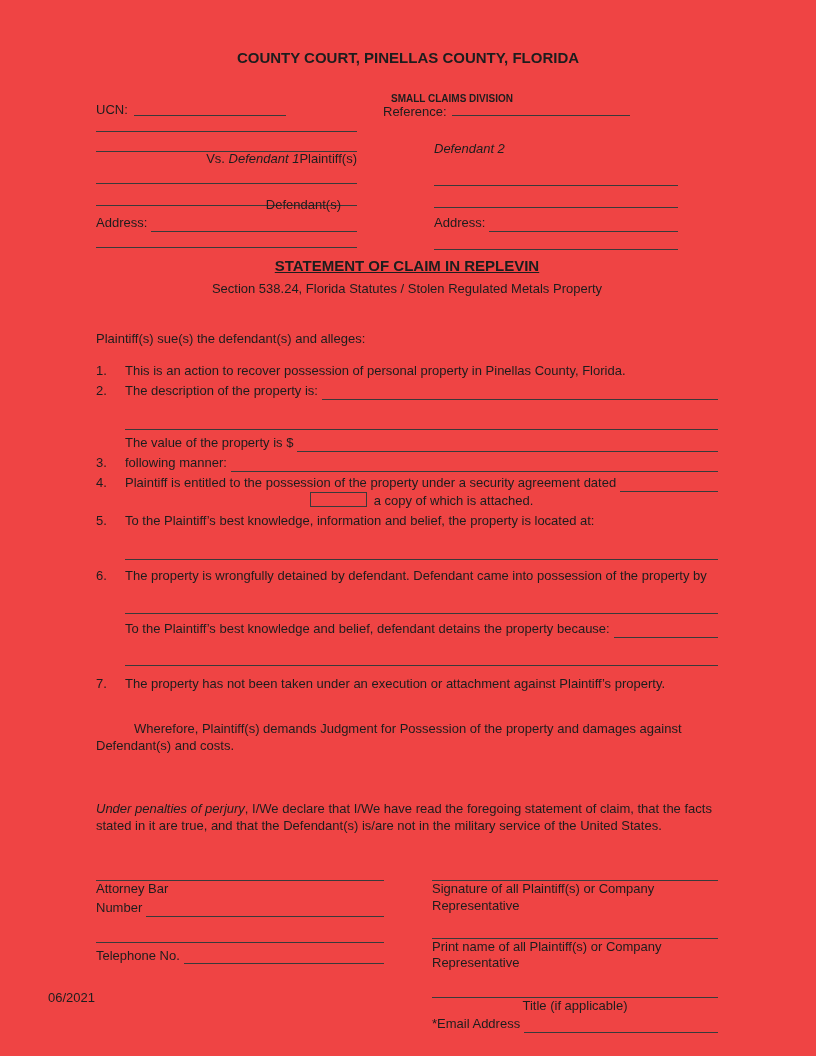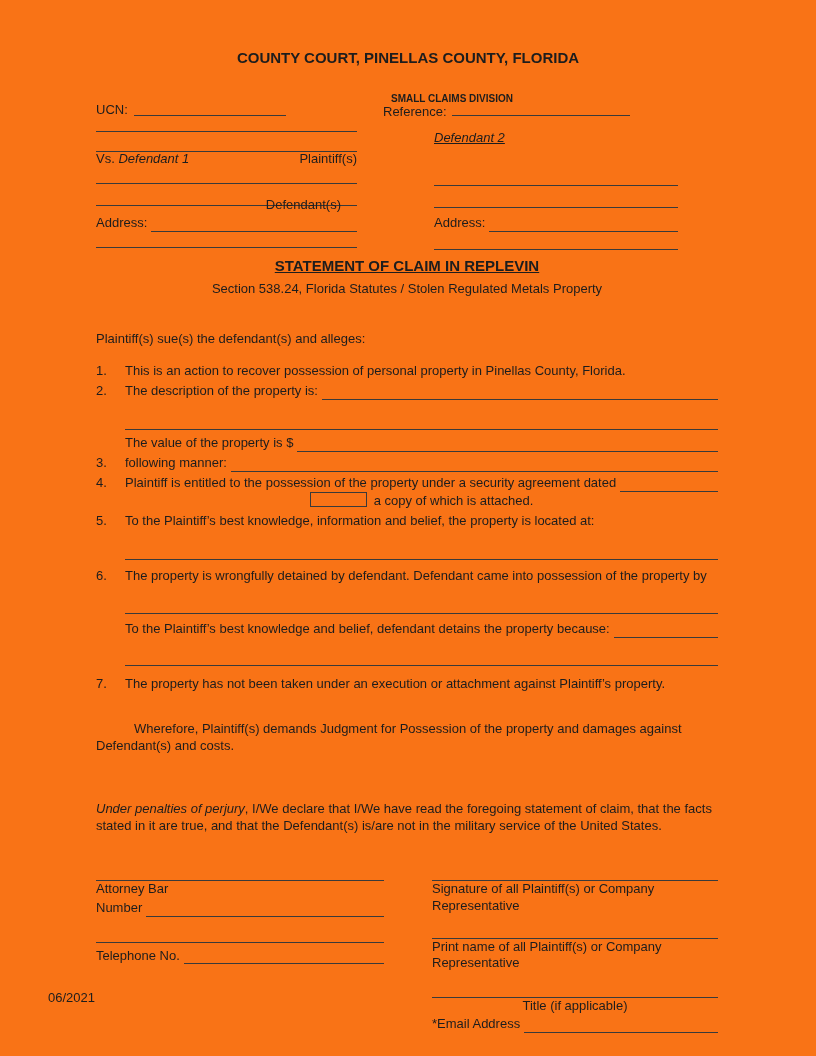--- a/index.html
+++ b/index.html
@@ -1,20 +1,20 @@
 <!DOCTYPE html>
 <html><head>
 <meta charset="utf-8">
 <style>
   html,body { margin:0; padding:0; background:#e8e8e8; }
   .page {
     position:relative;
     width:816px; height:1056px;
     margin:0 auto;
-    background:#f97316;
+    background:#ef4444;
     font-family:"Liberation Sans", sans-serif;
     font-size:13px;
     color:#1d1d1d;
     line-height:1.3;
     overflow:hidden;
   }
   .italic { font-style:italic; }
   .center { text-align:center; }
   .right { text-align:right; }
 
@@ -33,21 +33,21 @@
     display:inline-block;
     border-bottom:1.4px solid #3a3a3a;
     height:13px;
   }
   .flexline { flex:1 1 auto; border-bottom:1.4px solid #3a3a3a; height:13px; margin-left:4px; }
   .hr { border-bottom:1.4px solid #3a3a3a; height:13px; }
   .frow { display:flex; align-items:flex-end; }
   .frow > span { white-space:nowrap; }
 
   
-  .abs { position:absolute; }
+  .abs { position:absolute;text-align:right; }
 
   
   .main { position:absolute; left:96px; top:256px; width:622px; }
   .claim-title { text-align:center; font-weight:bold; font-size:15px; text-decoration:underline; }
   .claim-subtitle { text-align:center; margin-top:5px; }
   .intro { margin-top:34px; }
   .list { margin-top:15px; }
   .item { display:flex; margin-top:3px; }
   .item .num { width:29px; flex:0 0 29px; }
   .item .body { flex:1 1 auto; min-width:0; }
@@ -93,21 +93,21 @@
   </div>
   <div class="abs hr" style="left:96px; top:170px; width:261px;"></div>
   <div class="abs hr" style="left:96px; top:192px; width:261px;"></div>
   <div class="abs right" style="left:80px; top:197px; width:261px;">Defendant(s)</div>
   <div class="abs frow" style="left:96px; top:215px; width:261px;">
     <span>Address:</span>
     <span class="flexline"></span>
   </div>
   <div class="abs hr" style="left:96px; top:234px; width:261px;"></div>
 
-  <div class="abs italic" style="left:434px; top:130px;text-decoration:underline;">Defendant 2</div>
+  <div class="abs italic" style="left:434px; top:141px;">Defendant 2</div>
   <div class="abs hr" style="left:434px; top:172px; width:244px;"></div>
   <div class="abs hr" style="left:434px; top:194px; width:244px;"></div>
   <div class="abs frow" style="left:434px; top:215px; width:244px;">
     <span>Address:</span>
     <span class="flexline"></span>
   </div>
   <div class="abs hr" style="left:434px; top:236px; width:244px;"></div>
 
   <div class="main">
     <div class="claim-title">STATEMENT OF CLAIM IN REPLEVIN</div>

